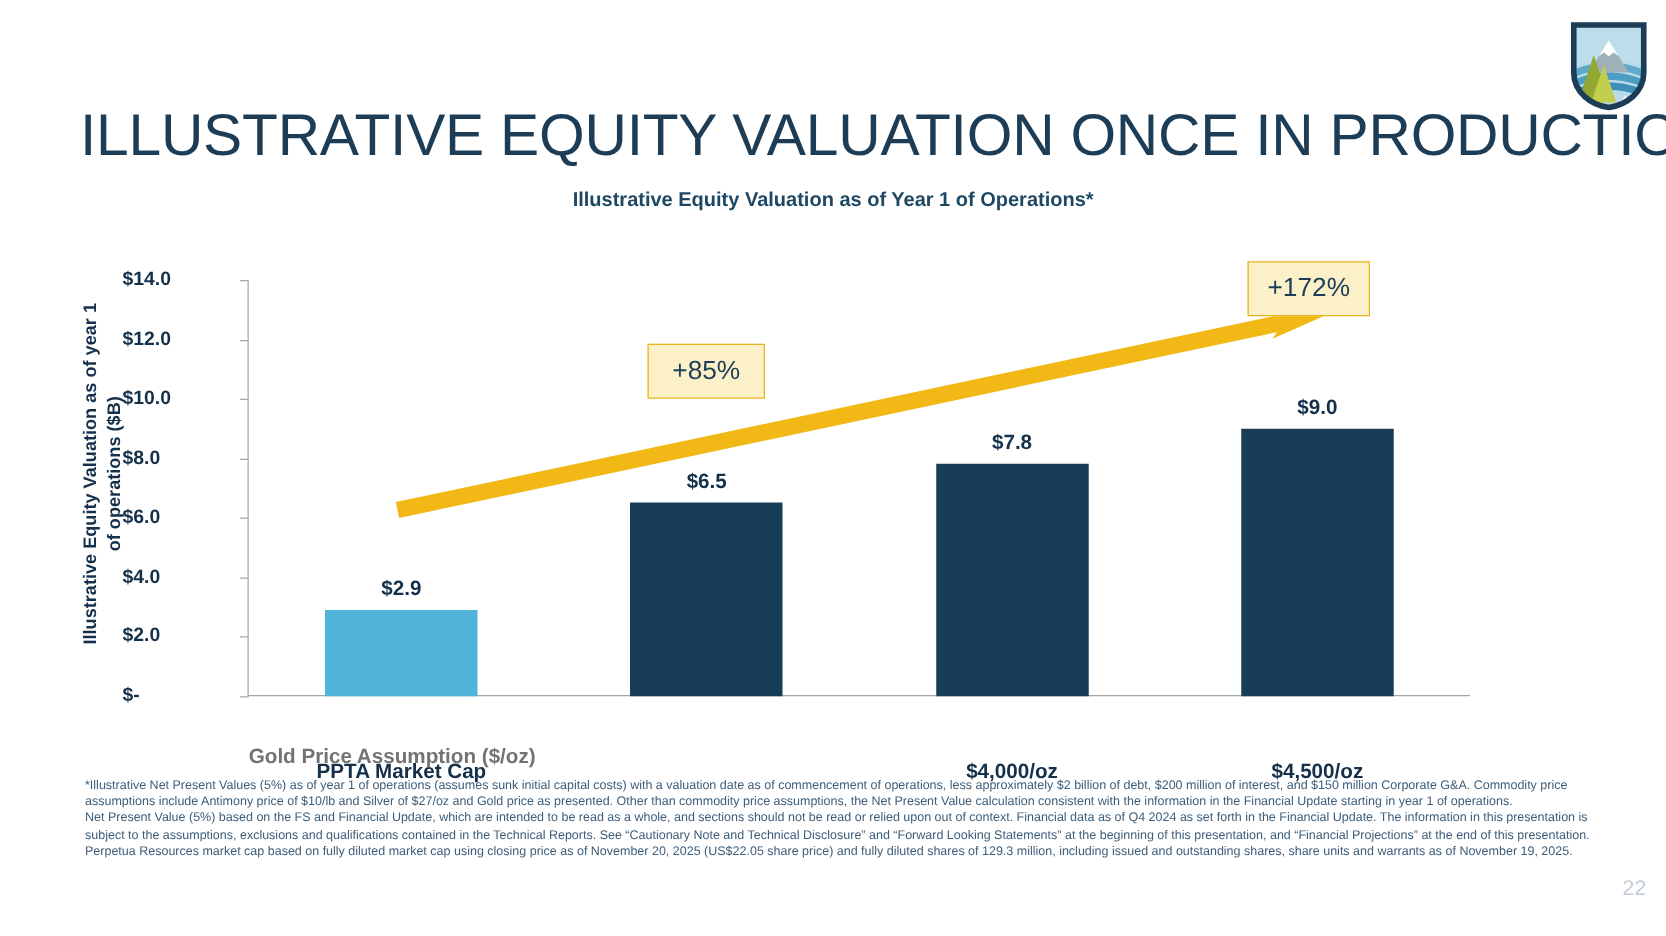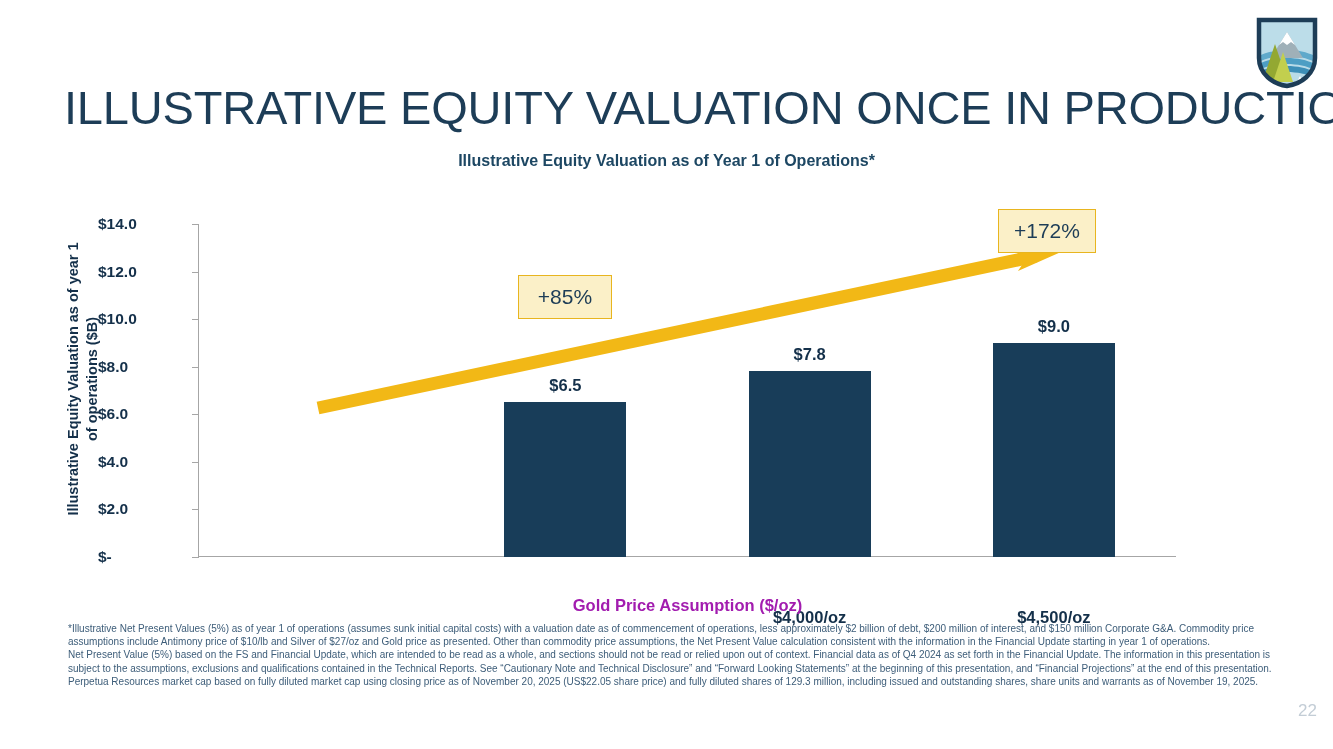--- a/index.html
+++ b/index.html
@@ -155,24 +155,23 @@
     font-size: 16.5px;
     font-weight: bold;
     color: #14304a;
   }
 
   #x-axis-title {
     position: absolute;
     left: 199px;
     top: 411px;
     width: 977px;
-    text-align: center;
     font-size: 16.5px;
     font-weight: bold;
-    color: #a21caf;
+    color: #737373;
   }
 
   
   #growth-arrow {
     position: absolute;
     left: 0;
     top: 0;
     width: 1333px;
     height: 430px;
     pointer-events: none;
@@ -253,20 +252,25 @@
       <div class="y-tick-label" style="top: 229.286px;">$6.0</div>
       <div class="y-tick-label" style="top: 181.714px;">$8.0</div>
       <div class="y-tick-label" style="top: 134.143px;">$10.0</div>
       <div class="y-tick-label" style="top: 86.5714px;">$12.0</div>
       <div class="y-tick-label" style="top: 39px;">$14.0</div>
     </div>
   <div id="y-axis-line"></div>
   <div id="x-axis-line"></div>
 
   <div id="plot">
+      <div class="bar-group" style="left: 0px; width: 244.25px;">
+        <div class="bar" style="height: 68.9786px; background: rgb(79, 179, 218);"></div>
+        <div class="bar-value" style="bottom: 75.9786px;">$2.9</div>
+        <div class="cat-label">PPTA Market Cap</div>
+      </div>
       <div class="bar-group" style="left: 244.25px; width: 244.25px;">
         <div class="bar" style="height: 154.607px; background: rgb(24, 61, 89);"></div>
         <div class="bar-value" style="bottom: 161.607px;">$6.5</div>
       </div>
       <div class="bar-group" style="left: 488.5px; width: 244.25px;">
         <div class="bar" style="height: 185.529px; background: rgb(24, 61, 89);"></div>
         <div class="bar-value" style="bottom: 192.529px;">$7.8</div>
         <div class="cat-label">$4,000/oz</div>
       </div>
       <div class="bar-group" style="left: 732.75px; width: 244.25px;">

